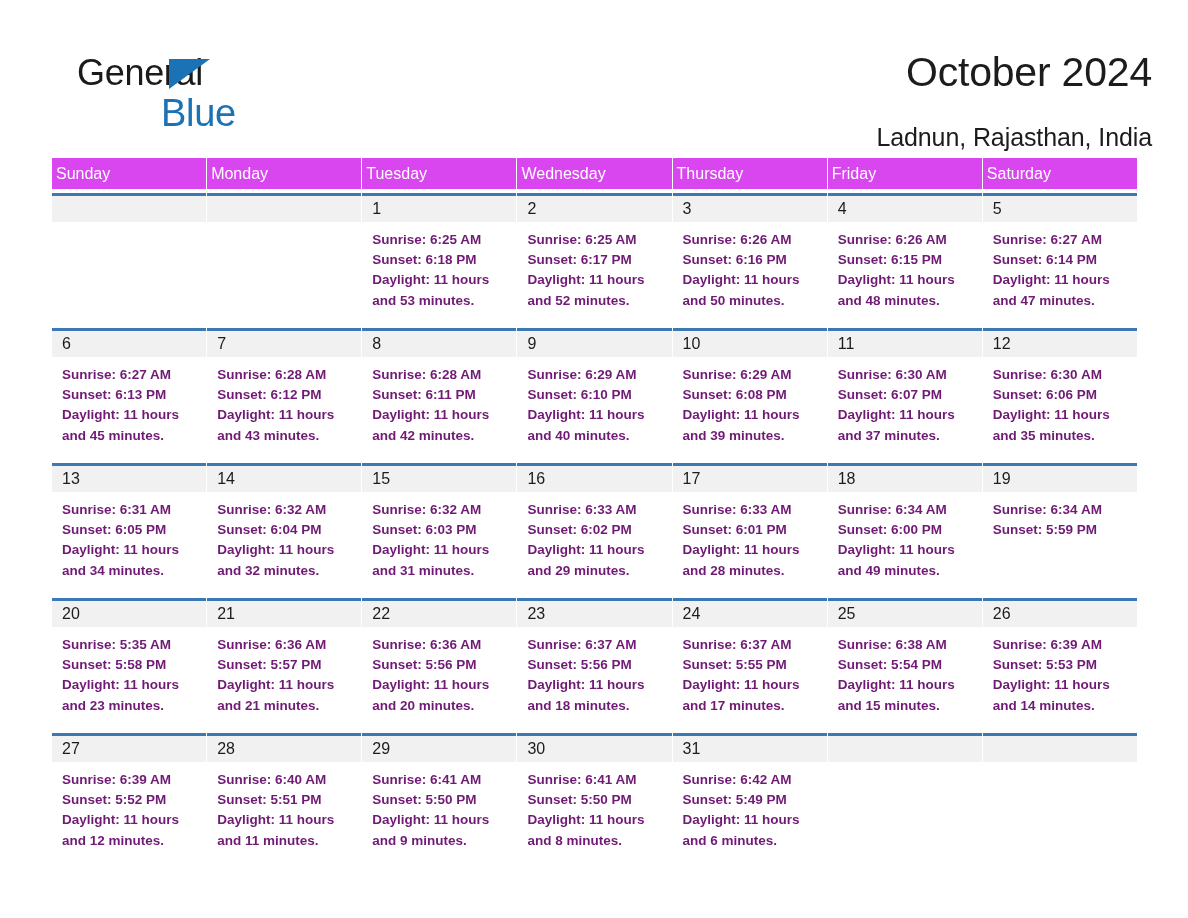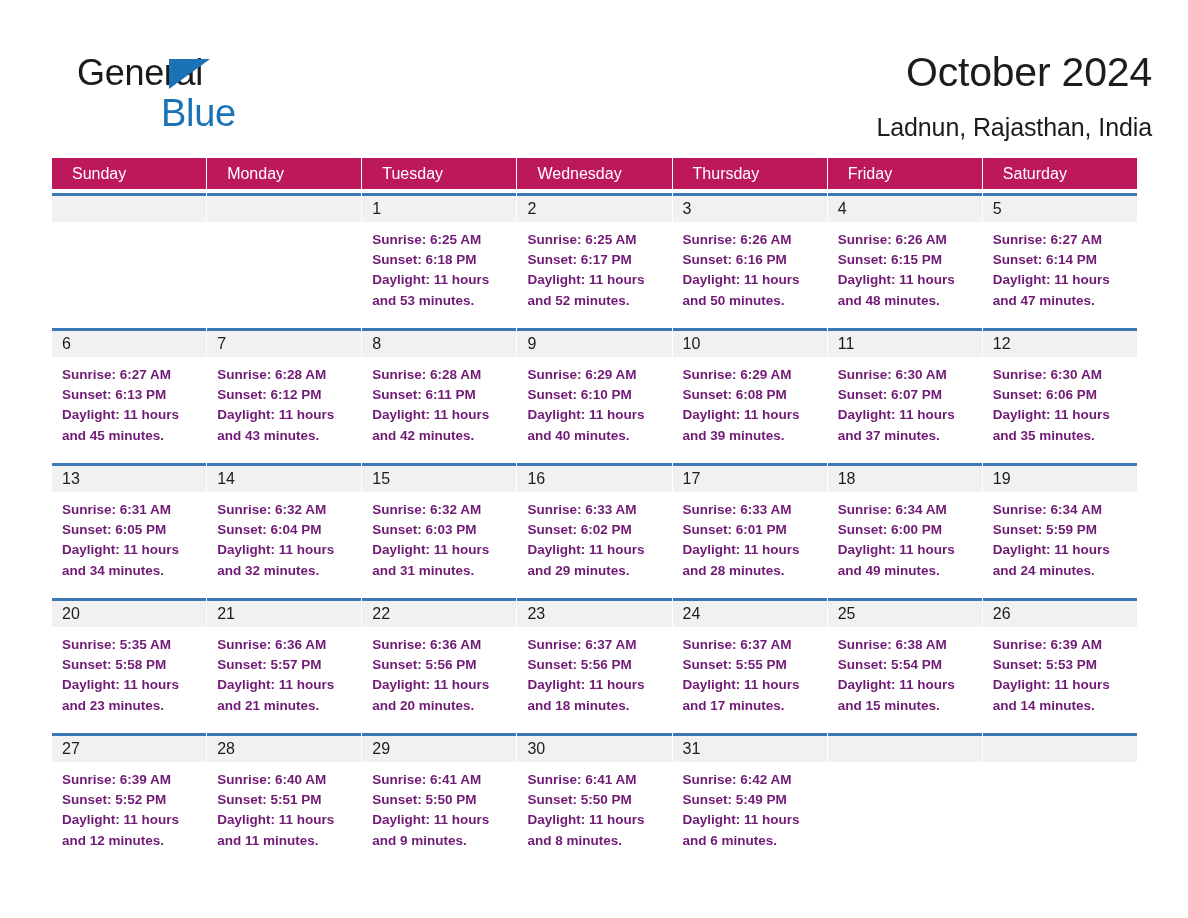--- a/index.html
+++ b/index.html
@@ -68,43 +68,43 @@
     color: #1c1c1c;
     line-height: 52px;
     font-weight: normal;
     margin: 0;
     letter-spacing: -0.2px;
   }
   .location {
     font-size: 25px;
     color: #1c1c1c;
     line-height: 34px;
-    margin: 12px 0 0 0;
+    margin: 22px 0 0 0;
     font-weight: normal;
     letter-spacing: -0.1px;
   }
 
   
   .calendar {
     position: absolute;
     left: 52px; top: 158px;
     width: 1085px;
   }
   .weekday-row {
     display: flex;
     background: #ffffff;
   }
   .weekday {
     flex: 1 1 0;
-    background: #be185d;
+    background: #d946ef;
     color: #ffffff;
     font-size: 16px;
     line-height: 31px;
     height: 31px;
-    padding-left: 20px;
+    padding-left: 4px;
     white-space: nowrap;
     overflow: hidden;
   }
   .weekday + .weekday { margin-left: 1px; }
 
   .week-row {
     display: flex;
     margin-top: 4px;
   }
   .day-cell {
@@ -332,21 +332,20 @@
               <div>Sunrise: 6:34 AM</div>
               <div>Sunset: 6:00 PM</div>
               <div class="daylight">Daylight: 11 hours and 49 minutes.</div>
             </div>
           </div>
           <div class="day-cell">
             <div class="day-num">19</div>
             <div class="day-body">
               <div>Sunrise: 6:34 AM</div>
               <div>Sunset: 5:59 PM</div>
-              <div class="daylight">Daylight: 11 hours and 24 minutes.</div>
             </div>
           </div>
         </div>
         <div class="week-row">
           <div class="day-cell">
             <div class="day-num">20</div>
             <div class="day-body">
               <div>Sunrise: 5:35 AM</div>
               <div>Sunset: 5:58 PM</div>
               <div class="daylight">Daylight: 11 hours and 23 minutes.</div>

